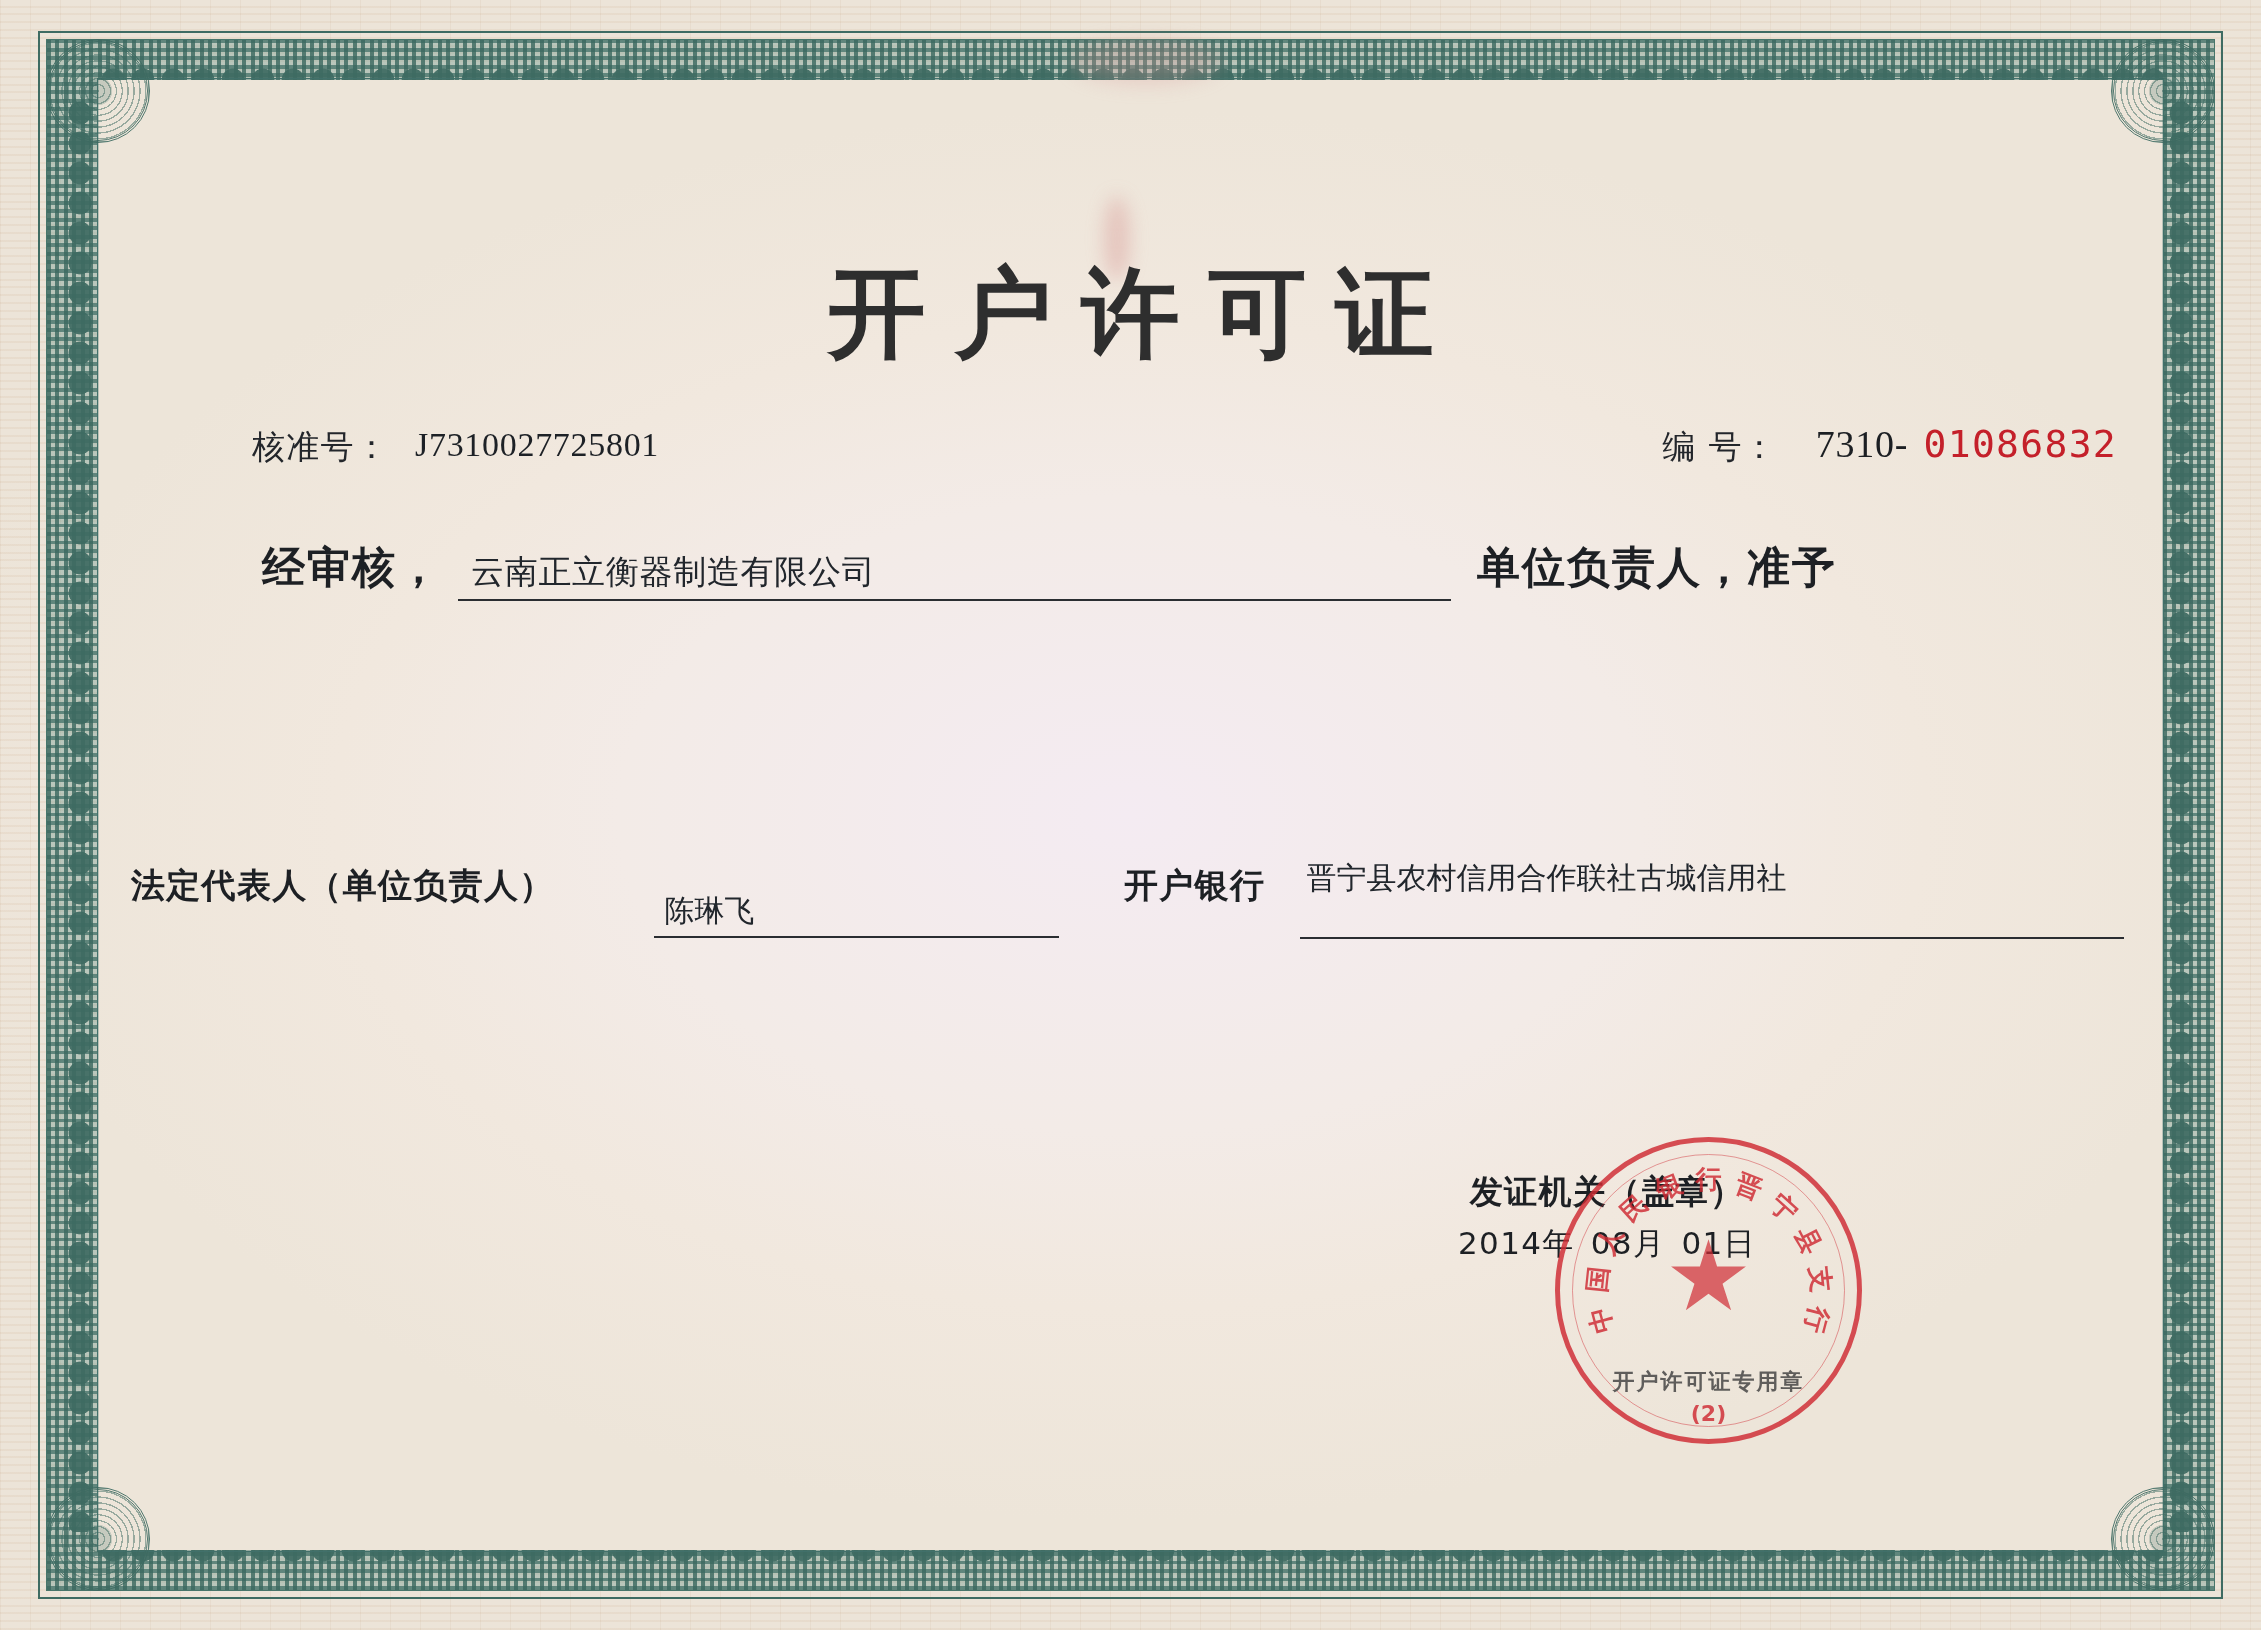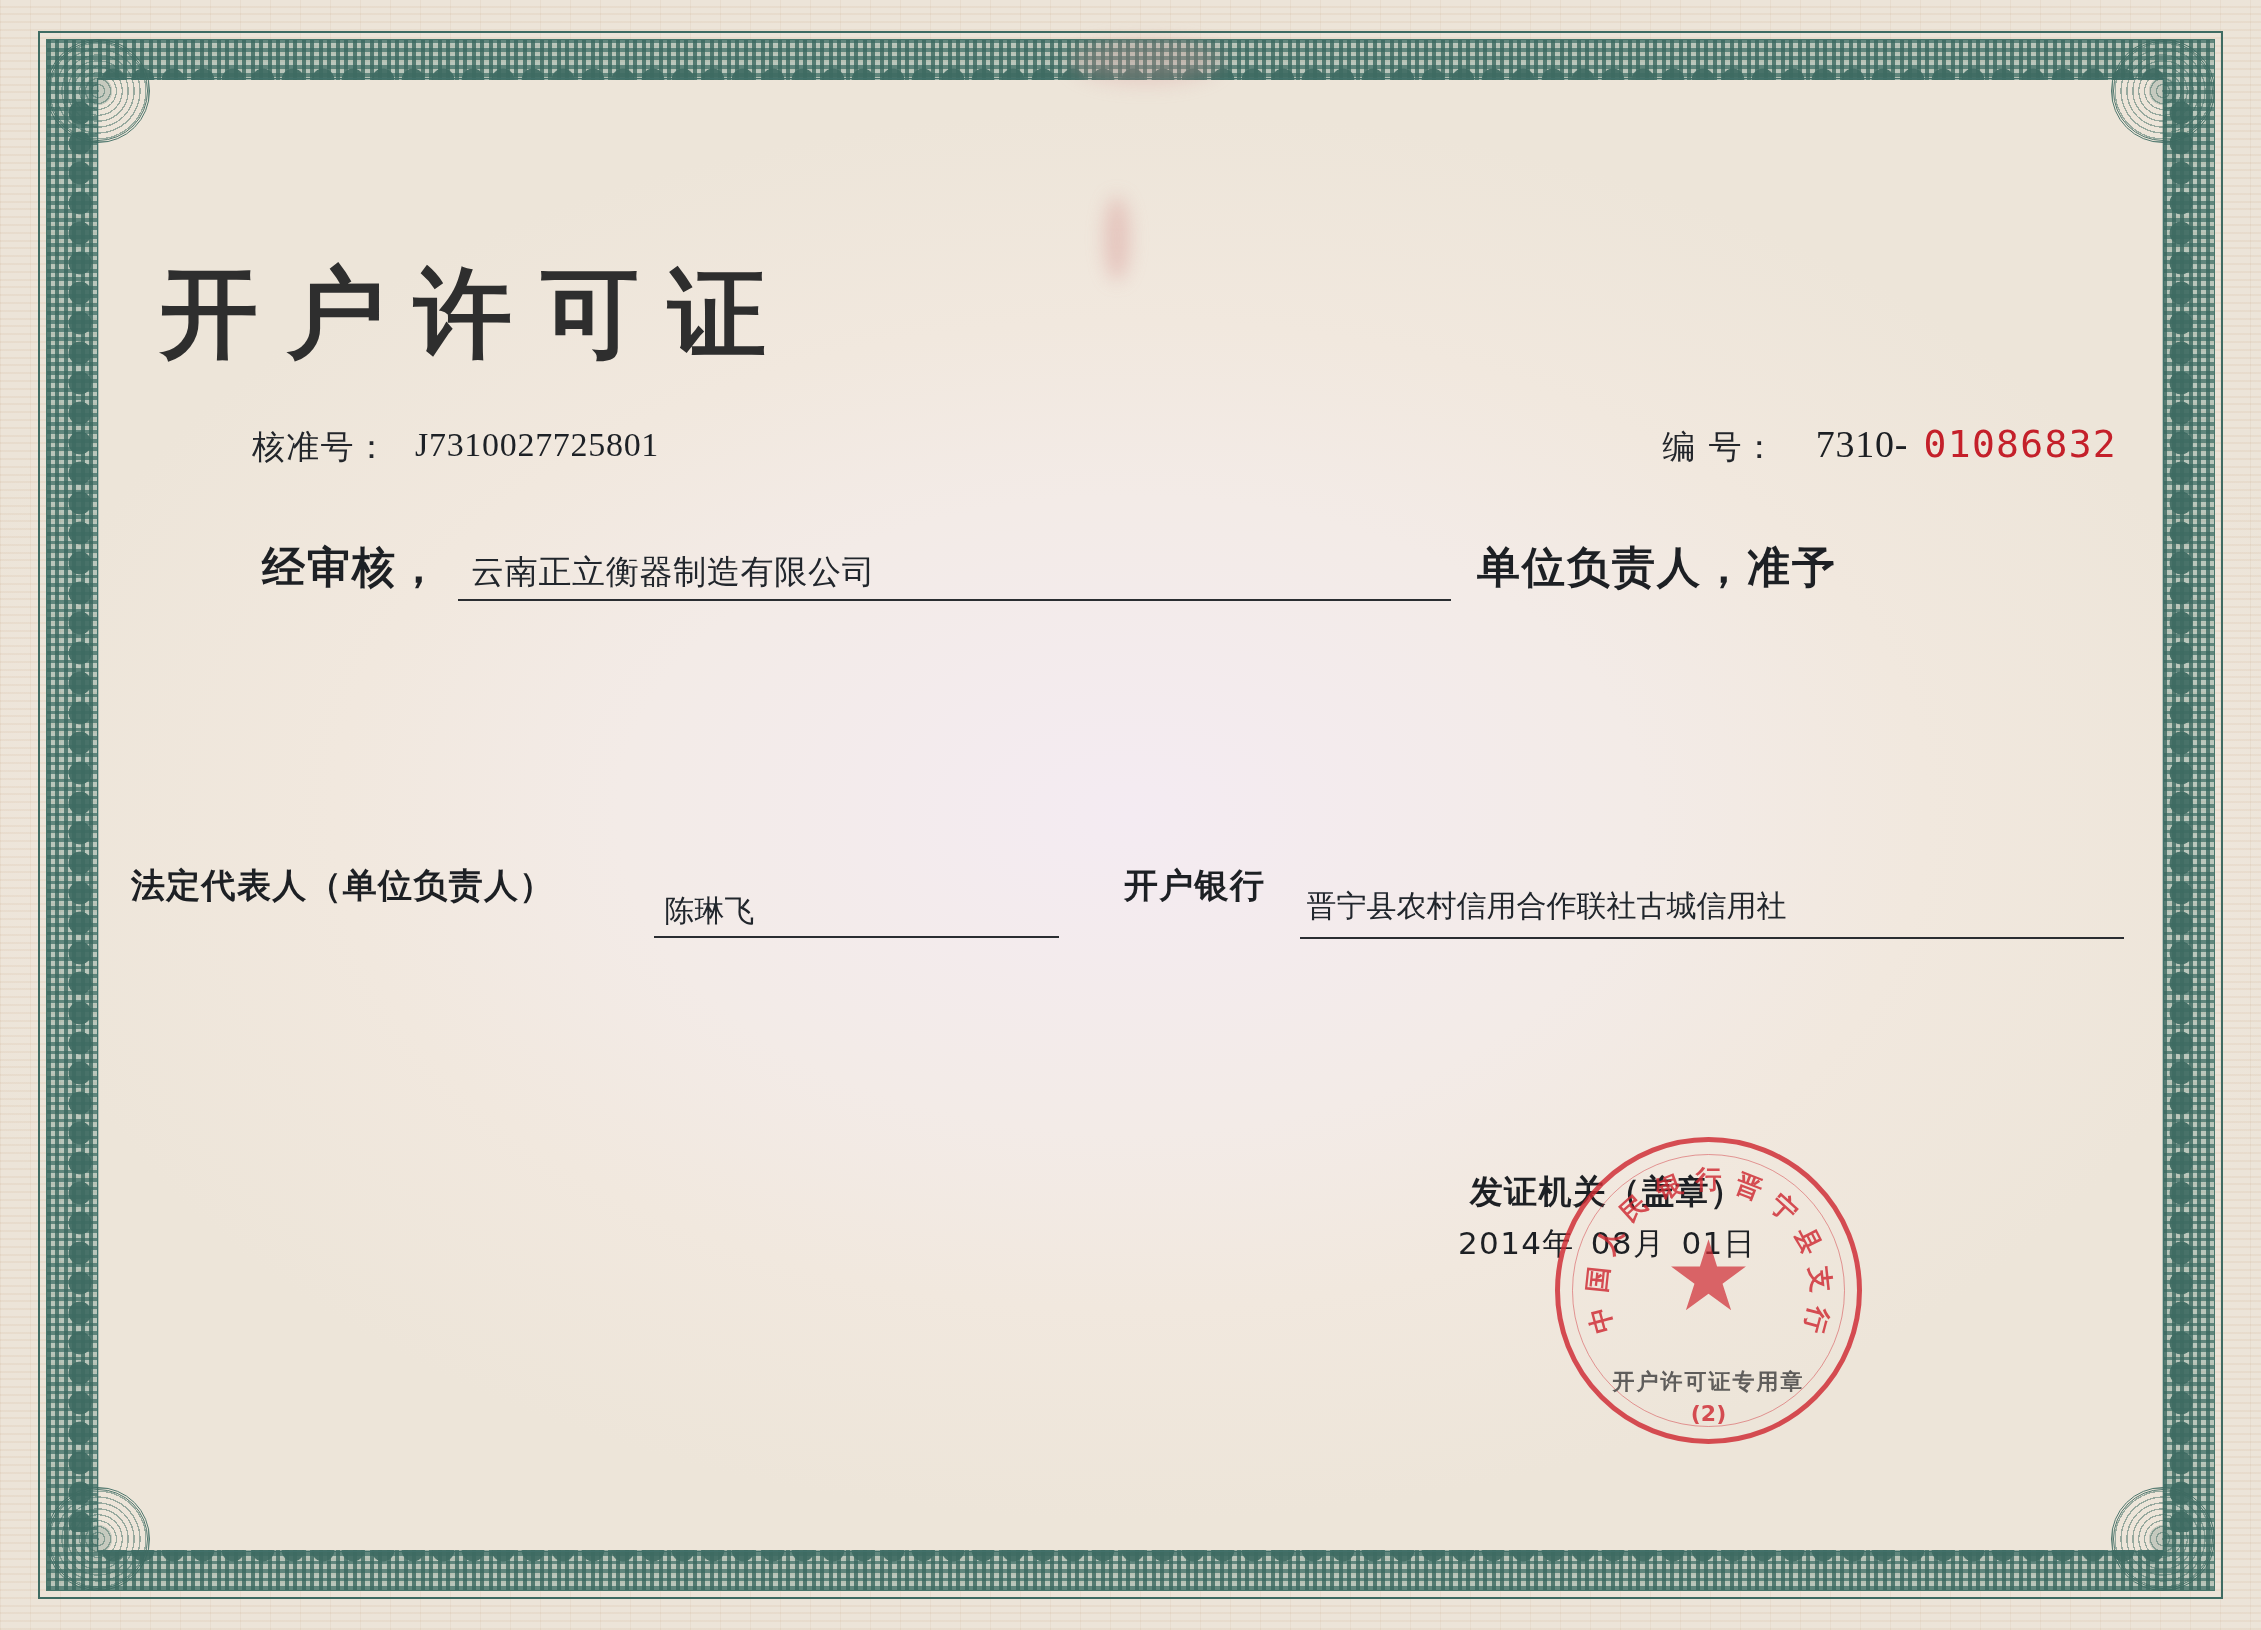--- a/index.html
+++ b/index.html
@@ -175,20 +175,21 @@
     top: 118px;
     right: 131px;
     bottom: 118px;
   }
 
   .cert-title {
     position: absolute;
     left: 0;
     right: 0;
     top: 131px;
+    text-align: center;
     font-family: "DejaVu Serif", "Liberation Serif", serif;
     font-size: 98px;
     font-weight: 700;
     letter-spacing: 29px;
     text-indent: 29px;
     color: #2e2e2e;
     white-space: nowrap;
   }
 
   .row-approval {
@@ -362,21 +363,20 @@
   }
   .fill-bank .bank-text {
     position: absolute;
     left: 6.5px;
     top: -5.2px;
     right: 0;
     font-size: 30px;
     line-height: 40px;
     color: #21262c;
     font-family: "DejaVu Sans", "Liberation Sans", sans-serif;
-    margin-top: 28px;
   }
   .fill-bank .bank-rule {
     position: absolute;
     left: 0;
     right: 0;
     top: 74px;
     border-bottom: 2px solid #2a2d31;
   }
 
   .row-account {

